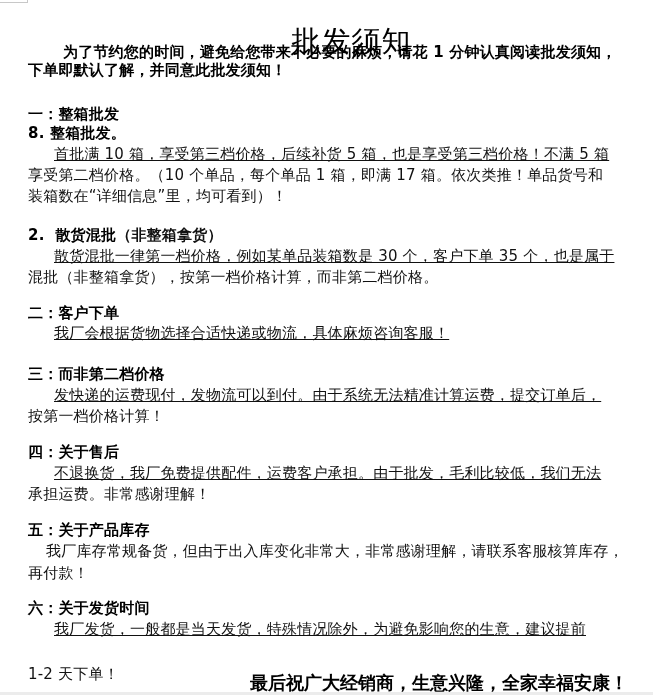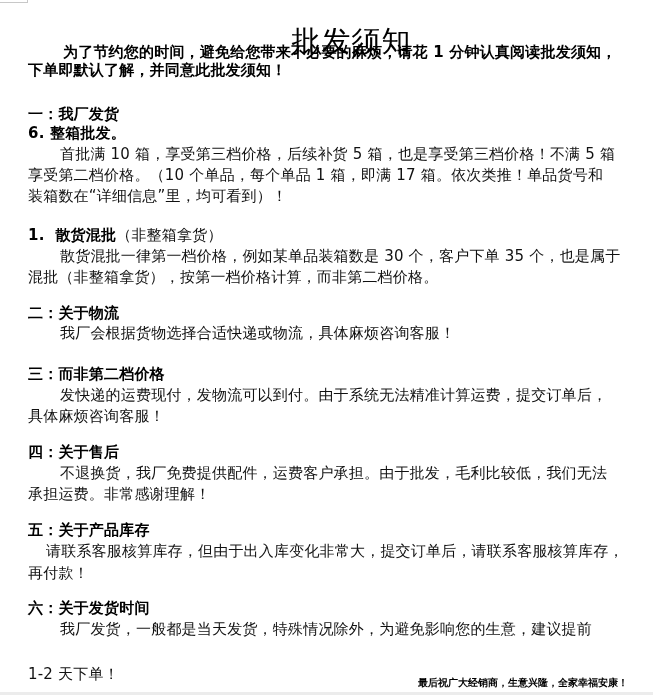--- a/index.html
+++ b/index.html
@@ -46,29 +46,29 @@
   }
   .line {
     position: absolute;
     left: 28px;
     white-space: nowrap;
     font-size: 15px;
     line-height: 18px;
     letter-spacing: 0.2px;
   }
   .bold { font-weight: bold; color: #000; }
-  .indent { left: 60px; }
+  .indent { left: 54px; text-decoration: underline; }
   .indent-intro { left: 63px; }
   .indent-small { left: 46px; }
-  .normal { font-weight: normal; }
+  .normal { font-weight: bold; }
   .closing {
     position: absolute;
     right: 25px;
     top: 674px;
-    font-size: 10px;
+    font-size: 18px;
     line-height: 18px;
     font-weight: bold;
     white-space: nowrap;
     color: #000;
   }
   .bottom-rule {
     position: absolute;
     left: 0;
     right: 0;
     bottom: 0;
@@ -79,45 +79,45 @@
 </head>
 <body>
 
 <div class="corner-mark"></div>
 
 <h1 class="title">批发须知</h1>
 
 <div class="line bold indent-intro" style="top:43px">为了节约您的时间，避免给您带来不必要的麻烦，请花 1 分钟认真阅读批发须知，</div>
 <div class="line bold" style="top:61px">下单即默认了解，并同意此批发须知！</div>
 
-<div class="line bold" style="top:105px">一：我厂发货</div>
-<div class="line bold" style="top:124px">6. 整箱批发。</div>
+<div class="line bold" style="top:105px">一：整箱批发</div>
+<div class="line bold" style="top:124px">8. 整箱批发。</div>
 <div class="line indent" style="top:145px">首批满 10 箱，享受第三档价格，后续补货 5 箱，也是享受第三档价格！不满 5 箱</div>
 <div class="line" style="top:166px">享受第二档价格。（10 个单品，每个单品 1 箱，即满 17 箱。依次类推！单品货号和</div>
 <div class="line" style="top:187px">装箱数在“详细信息”里，均可看到）！</div>
 
 <div class="line" style="top:226px">
-  <span class="bold" style="white-space:pre">1.  散货混批</span><span class="normal">（非整箱拿货）</span>
+  <span class="bold" style="white-space:pre">2.  散货混批</span><span class="normal">（非整箱拿货）</span>
 </div>
 <div class="line indent" style="top:247px">散货混批一律第一档价格，例如某单品装箱数是 30 个，客户下单 35 个，也是属于</div>
 <div class="line" style="top:268px">混批（非整箱拿货），按第一档价格计算，而非第二档价格。</div>
 
-<div class="line bold" style="top:304px">二：关于物流</div>
+<div class="line bold" style="top:304px">二：客户下单</div>
 <div class="line indent" style="top:324px">我厂会根据货物选择合适快递或物流，具体麻烦咨询客服！</div>
 
 <div class="line bold" style="top:365px">三：而非第二档价格</div>
 <div class="line indent" style="top:386px">发快递的运费现付，发物流可以到付。由于系统无法精准计算运费，提交订单后，</div>
-<div class="line" style="top:407px">具体麻烦咨询客服！</div>
+<div class="line" style="top:407px">按第一档价格计算！</div>
 
 <div class="line bold" style="top:443px">四：关于售后</div>
 <div class="line indent" style="top:464px">不退换货，我厂免费提供配件，运费客户承担。由于批发，毛利比较低，我们无法</div>
 <div class="line" style="top:485px">承担运费。非常感谢理解！</div>
 
 <div class="line bold" style="top:521px">五：关于产品库存</div>
-<div class="line indent-small" style="top:542px">请联系客服核算库存，但由于出入库变化非常大，提交订单后，请联系客服核算库存，</div>
+<div class="line indent-small" style="top:542px">我厂库存常规备货，但由于出入库变化非常大，非常感谢理解，请联系客服核算库存，</div>
 <div class="line" style="top:564px">再付款！</div>
 
 <div class="line bold" style="top:599px">六：关于发货时间</div>
 <div class="line indent" style="top:620px">我厂发货，一般都是当天发货，特殊情况除外，为避免影响您的生意，建议提前</div>
 <div class="line" style="top:665px">1-2 天下单！</div>
 
 <div class="closing">最后祝广大经销商，生意兴隆，全家幸福安康！</div>
 
 <div class="bottom-rule"></div>
 

